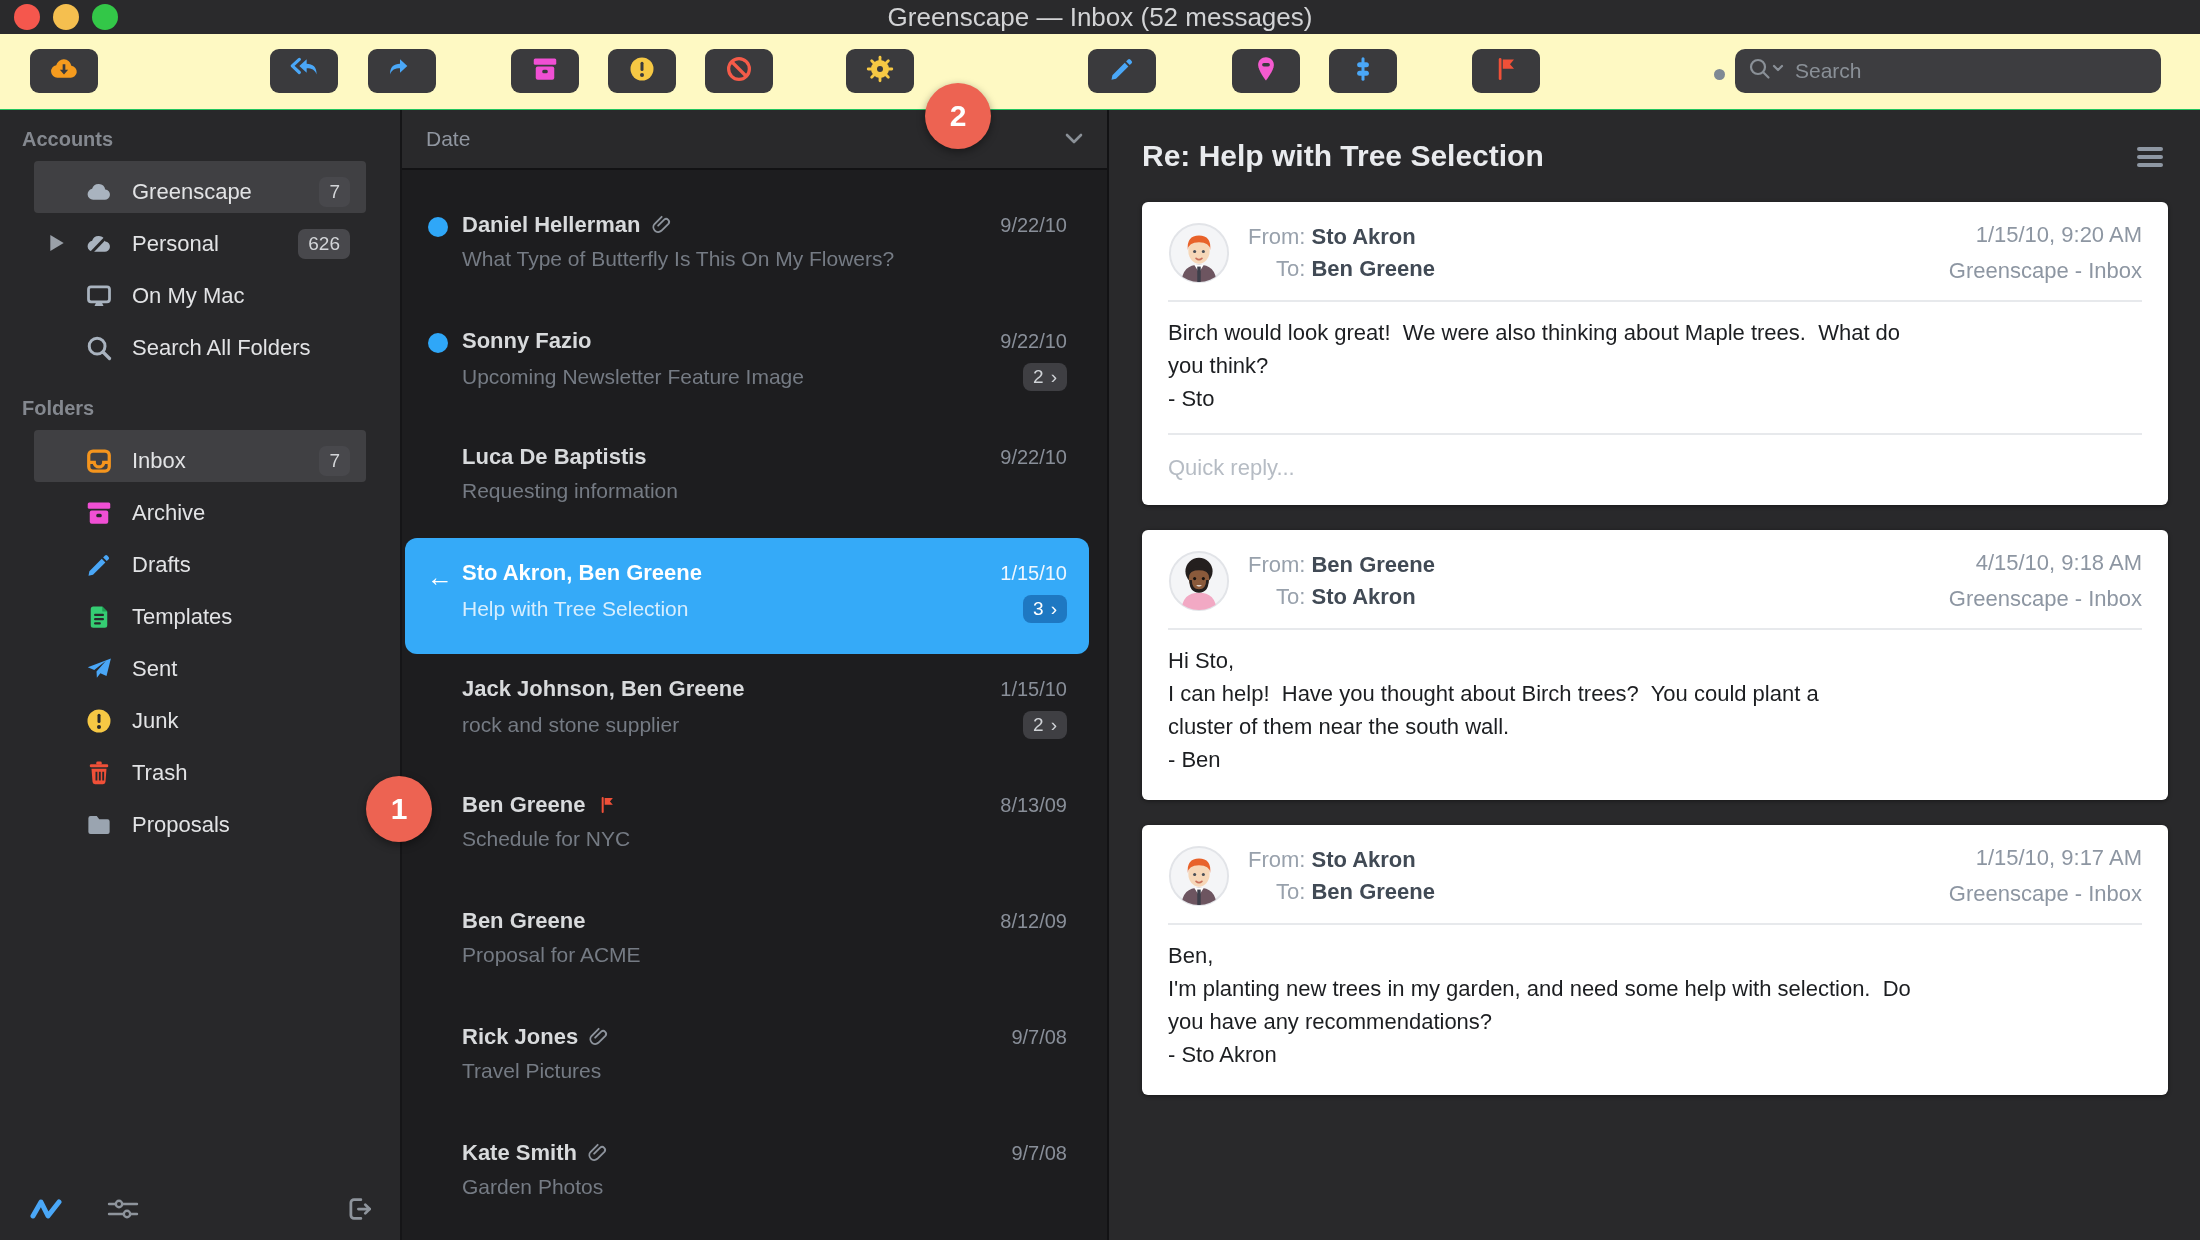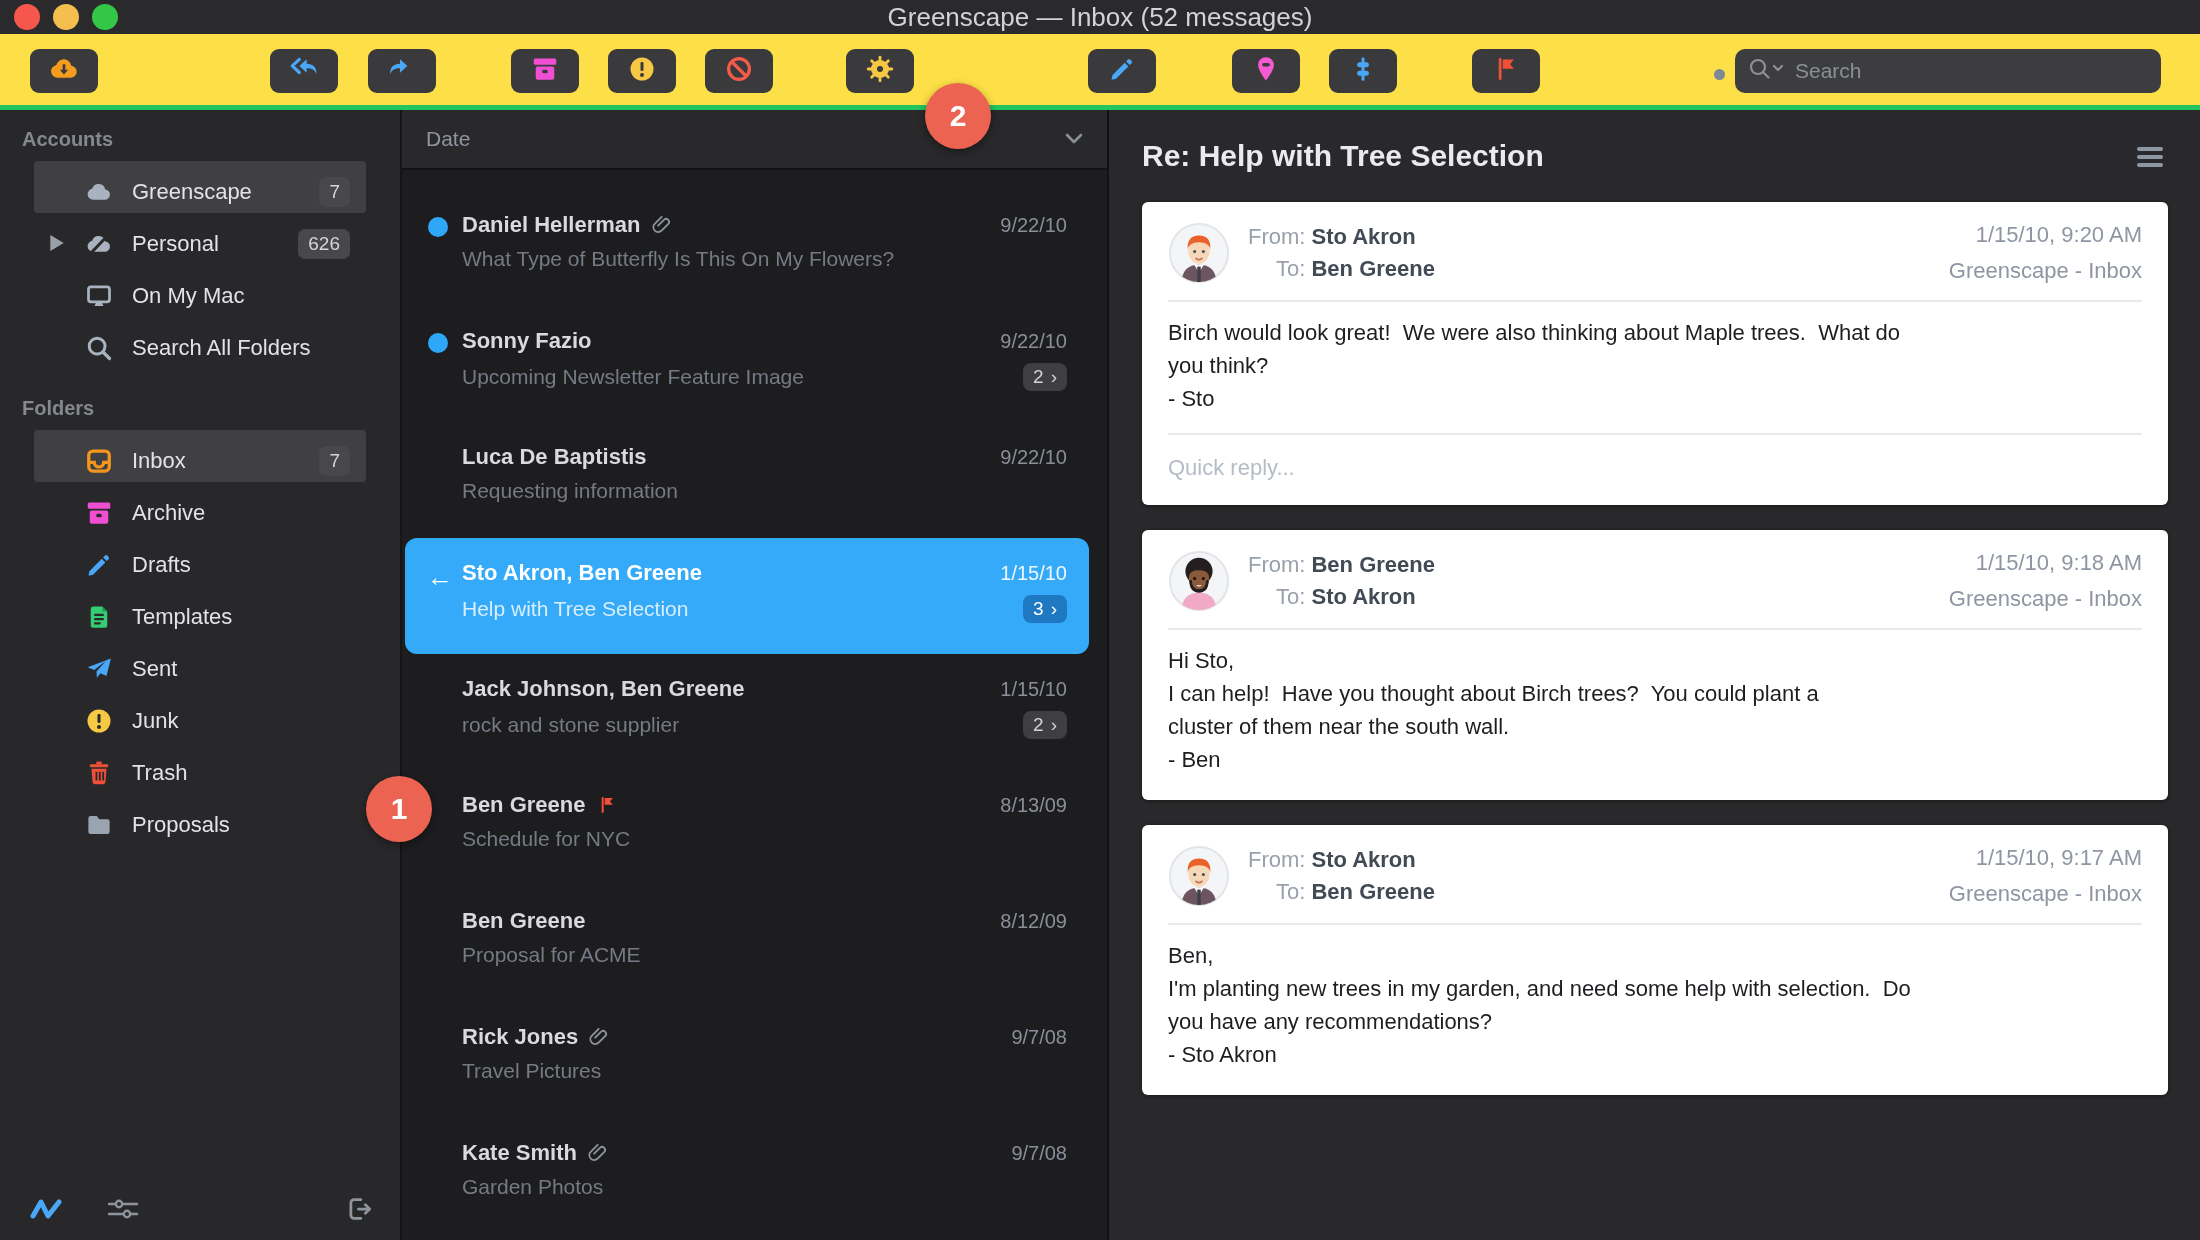--- a/index.html
+++ b/index.html
@@ -9,21 +9,21 @@
     background:#1d1d1f; position:relative; color:#d8dadc;
   }
   
   .titlebar { height:34px; background:#2a2a2c; position:relative;
     display:flex; align-items:center; justify-content:center; }
   .lights { position:absolute; left:14px; top:4px; display:flex; gap:13px; }
   .light { width:26px; height:26px; border-radius:50%; }
   .light.red{background:#f5574d}.light.yellow{background:#f5bf4f}.light.green{background:#33c748}
   .win-title { font-size:26px; color:#d2d3d5; }
   
-  .toolbar { height:76px; background:#fde047; position:relative; border-bottom:5px solid #22c55e; }
+  .toolbar { height:76px; background:#fef9c3; position:relative; border-bottom:1px solid #22c55e; }
   .tbtn { position:absolute; top:15px; width:68px; height:44px; background:#3a3a3d;
     border-radius:9px; display:flex; align-items:center; justify-content:center; cursor:pointer; }
   .sync-dot { position:absolute; left:1714px; top:35px; width:11px; height:11px;
     border-radius:50%; background:#7e8994; }
   .searchbox { position:absolute; left:1735px; top:15px; width:426px; height:44px;
     background:#3d3d40; border-radius:10px; display:flex; align-items:center;
     padding:0 12px; gap:6px; }
   .searchbox input { flex:1; background:transparent; border:none; outline:none;
     color:#d6d8da; font-size:21px; font-family:inherit; }
   .searchbox input::placeholder { color:#8a9097; }
@@ -584,21 +584,21 @@
               <path d="M29 36.5 q3 2.6 6 0z" fill="#ffffff"></path>
             </g>
           </svg>
         <div class="head-labels">
           <span class="hl-key">From:</span>
           <span class="hl-val">Ben Greene</span>
           <span class="hl-key">To:</span>
           <span class="hl-val">Sto Akron</span>
         </div>
         <div class="head-meta">
-          <span>1/15/10, 9:18 AM</span>
+          <span>4/15/10, 9:18 AM</span>
           <span>Greenscape - Inbox</span>
         </div>
       </div>
       <hr class="card-div">
       <div>
         <div class="body-line">Hi Sto,</div>
         <div class="body-line">I can help!  Have you thought about Birch trees?  You could plant a</div>
         <div class="body-line">cluster of them near the south wall.</div>
         <div class="body-line">- Ben</div>
       </div>

